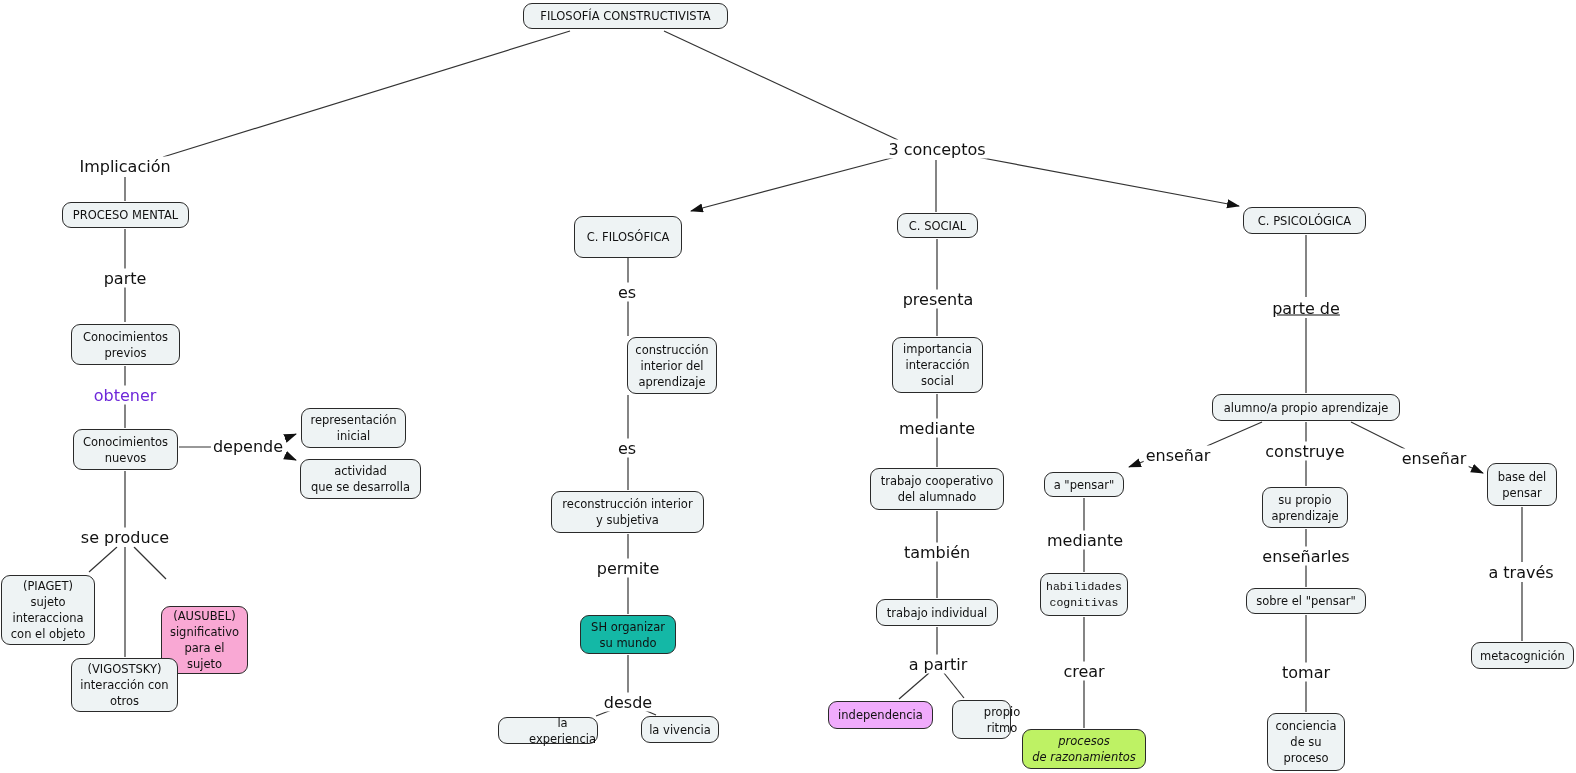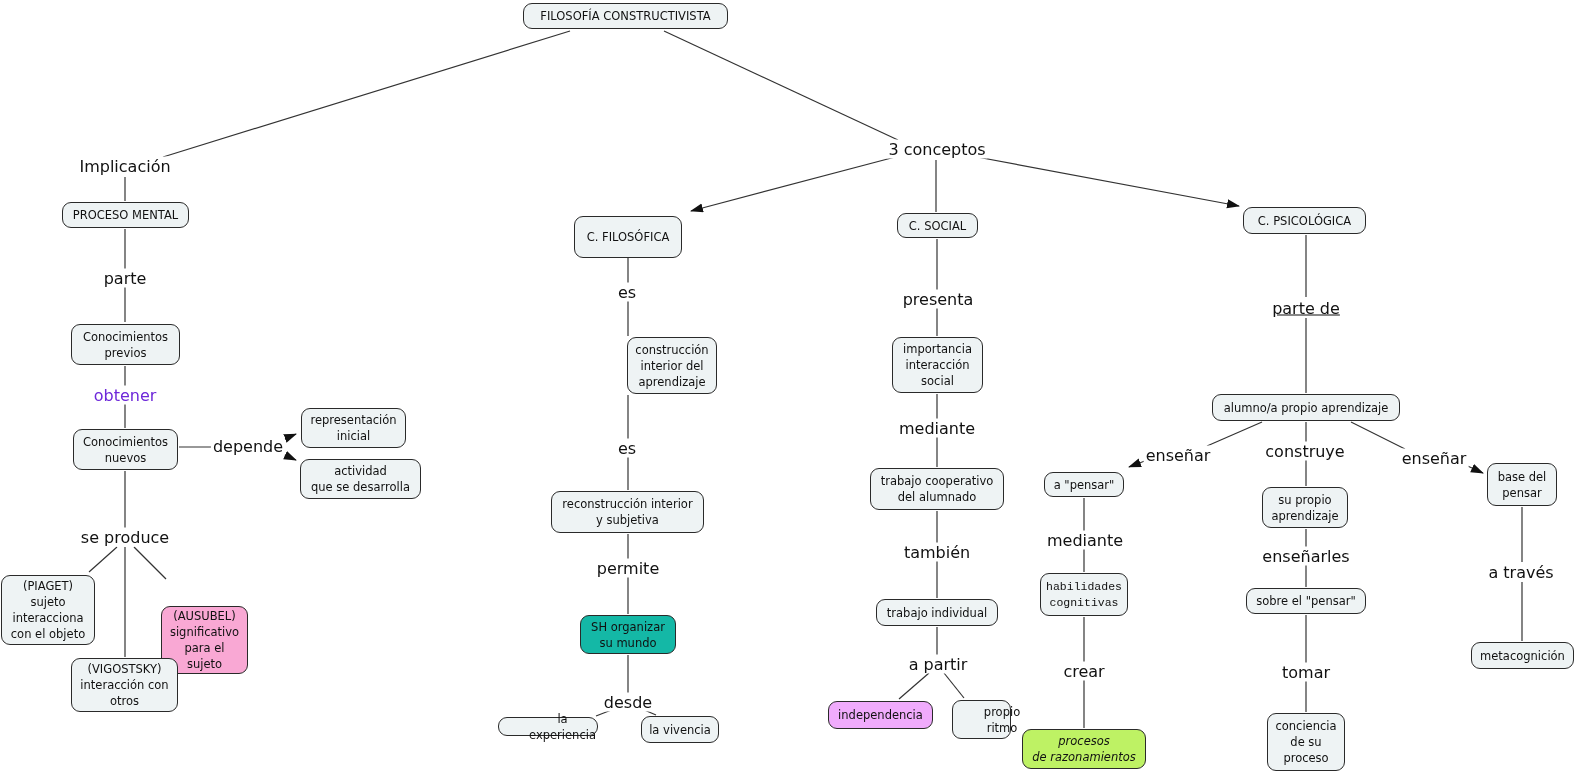--- a/index.html
+++ b/index.html
@@ -118,21 +118,21 @@
 interacción con
 otros</div>
       <div class="node" style="left: 574px; top: 216px; width: 108px; height: 42px; background: rgb(238, 243, 244); border-color: rgb(42, 42, 42); color: rgb(17, 17, 17);">C. FILOSÓFICA</div>
       <div class="node" style="left: 583px; top: 337px; width: 90px; height: 57px; background: rgb(238, 243, 244); border-color: rgb(42, 42, 42); color: rgb(17, 17, 17); margin-left: 44px;">construcción
 interior del
 aprendizaje</div>
       <div class="node" style="left: 551px; top: 491px; width: 153px; height: 42px; background: rgb(238, 243, 244); border-color: rgb(42, 42, 42); color: rgb(17, 17, 17);">reconstrucción interior
 y subjetiva</div>
       <div class="node" style="left: 580px; top: 615px; width: 96px; height: 39px; background: #14b8a6; border-color: rgb(42, 42, 42); color: rgb(17, 17, 17);">SH organizar
 su mundo</div>
-      <div class="node" style="left: 498px; top: 717px; width: 100px; height: 19px; background: rgb(238, 243, 244); border-color: rgb(42, 42, 42); color: rgb(17, 17, 17); padding-left: 32px;">la experiencia</div>
+      <div class="node" style="left: 498px; top: 717px; width: 100px; height: 27px; background: rgb(238, 243, 244); border-color: rgb(42, 42, 42); color: rgb(17, 17, 17); padding-left: 32px;">la experiencia</div>
       <div class="node" style="left: 641px; top: 716px; width: 78px; height: 27px; background: rgb(238, 243, 244); border-color: rgb(42, 42, 42); color: rgb(17, 17, 17);">la vivencia</div>
       <div class="node" style="left: 897px; top: 213px; width: 81px; height: 25px; background: rgb(238, 243, 244); border-color: rgb(42, 42, 42); color: rgb(17, 17, 17);">C. SOCIAL</div>
       <div class="node" style="left: 892px; top: 337px; width: 91px; height: 56px; background: rgb(238, 243, 244); border-color: rgb(42, 42, 42); color: rgb(17, 17, 17);">importancia
 interacción
 social</div>
       <div class="node" style="left: 870px; top: 468px; width: 134px; height: 42px; background: rgb(238, 243, 244); border-color: rgb(42, 42, 42); color: rgb(17, 17, 17);">trabajo cooperativo
 del alumnado</div>
       <div class="node" style="left: 876px; top: 599px; width: 122px; height: 27px; background: rgb(238, 243, 244); border-color: rgb(42, 42, 42); color: rgb(17, 17, 17);">trabajo individual</div>
       <div class="node" style="left: 828px; top: 701px; width: 105px; height: 28px; background: #f0abfc; border-color: rgb(42, 42, 42); color: rgb(17, 17, 17);">independencia</div>
       <div class="node" style="left: 952px; top: 700px; width: 59px; height: 39px; background: rgb(238, 243, 244); border-color: rgb(42, 42, 42); color: rgb(17, 17, 17); padding-left: 44px;">propio

